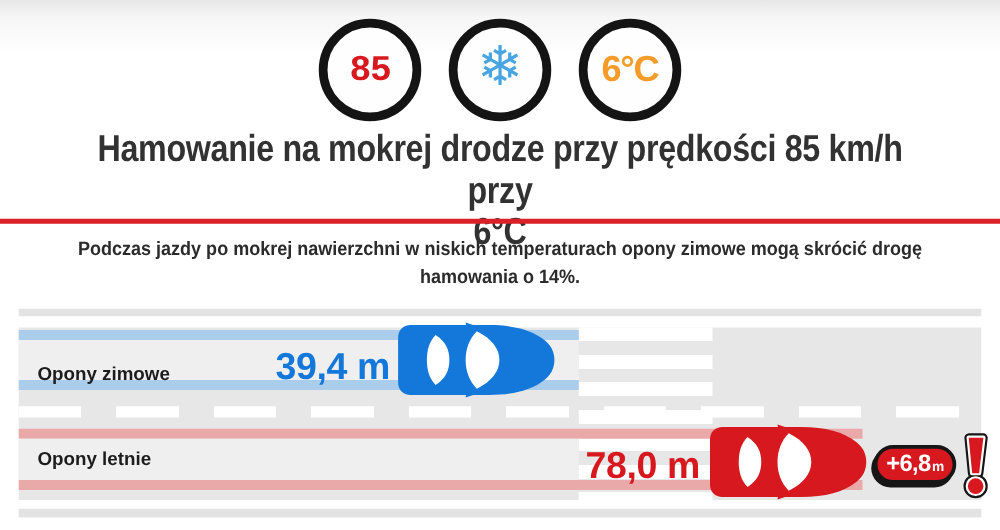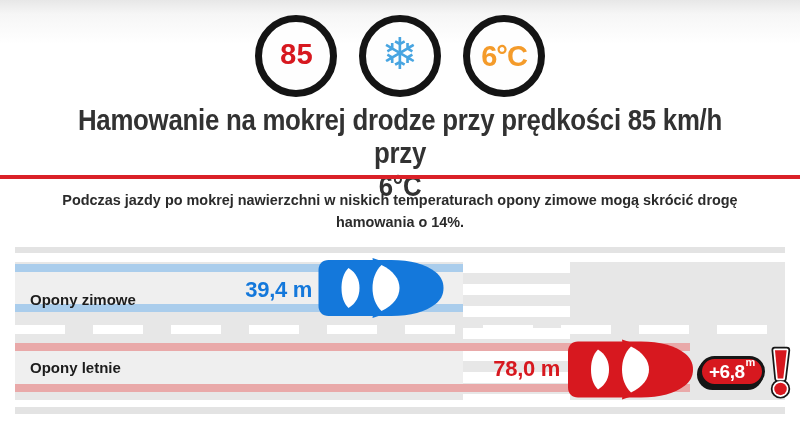--- a/index.html
+++ b/index.html
@@ -45,32 +45,32 @@
   .w-int{top:10px;width:448px;height:32px;}
   .w-bot{top:42px;width:448px;background:#aacdec;}
   .s-top{top:81px;width:675px;background:#e9a9a9;}
   .s-int{top:89px;width:448px;height:33px;}
   .s-bot{top:122px;width:675px;background:#e9a9a9;}
 
   .lanelabel{position:absolute;left:15px;z-index:3;font-size:15px;font-weight:700;color:#1c1c1c;}
   .lanelabel.winter{top:5px;margin-top:24px;}
   .lanelabel.summer{top:97px;text-align:center;}
 
-  .dist{position:absolute;z-index:3;font-size:22px;font-weight:700;letter-spacing:-.3px;text-align:right;}
+  .dist{position:absolute;z-index:3;font-size:30px;font-weight:700;letter-spacing:-.3px;text-align:right;}
   .dist.blue{left:160px;top:15px;width:137px;color:#1478db;}
   .dist.red{left:405px;top:94px;width:140px;color:#d7181f;}
 
   .car{position:absolute;z-index:4;}
   .bluecar{left:300px;top:-5px;width:133px;height:62px;}
   .redcar{left:550px;top:75px;width:132px;height:65px;}
   .fill-blue{fill:#1478db;}
   .fill-red{fill:#d7181f;}
 
   .badgewrap{position:absolute;left:684px;top:84px;z-index:5;display:flex;align-items:flex-start;}
-  .pill{box-sizing:border-box;margin-top:10px;height:31px;min-width:62px;padding:12px 7px;
+  .pill{box-sizing:border-box;margin-top:10px;height:31px;min-width:62px;padding:0 7px;
         background:#d7181f;border:3px solid #161616;border-radius:16px;
         box-shadow:-2px 3px 0 #161616;color:#fff;display:flex;align-items:center;justify-content:center;
         font-size:19px;font-weight:700;letter-spacing:-.5px;}
   .pill .unit{font-size:11px;font-weight:700;align-self:flex-end;margin:0 0 4px 1px;}
   .excl{width:27px;height:54px;margin-left:2px;}
 </style>
 </head>
 <body>
 
 <div class="stage">

